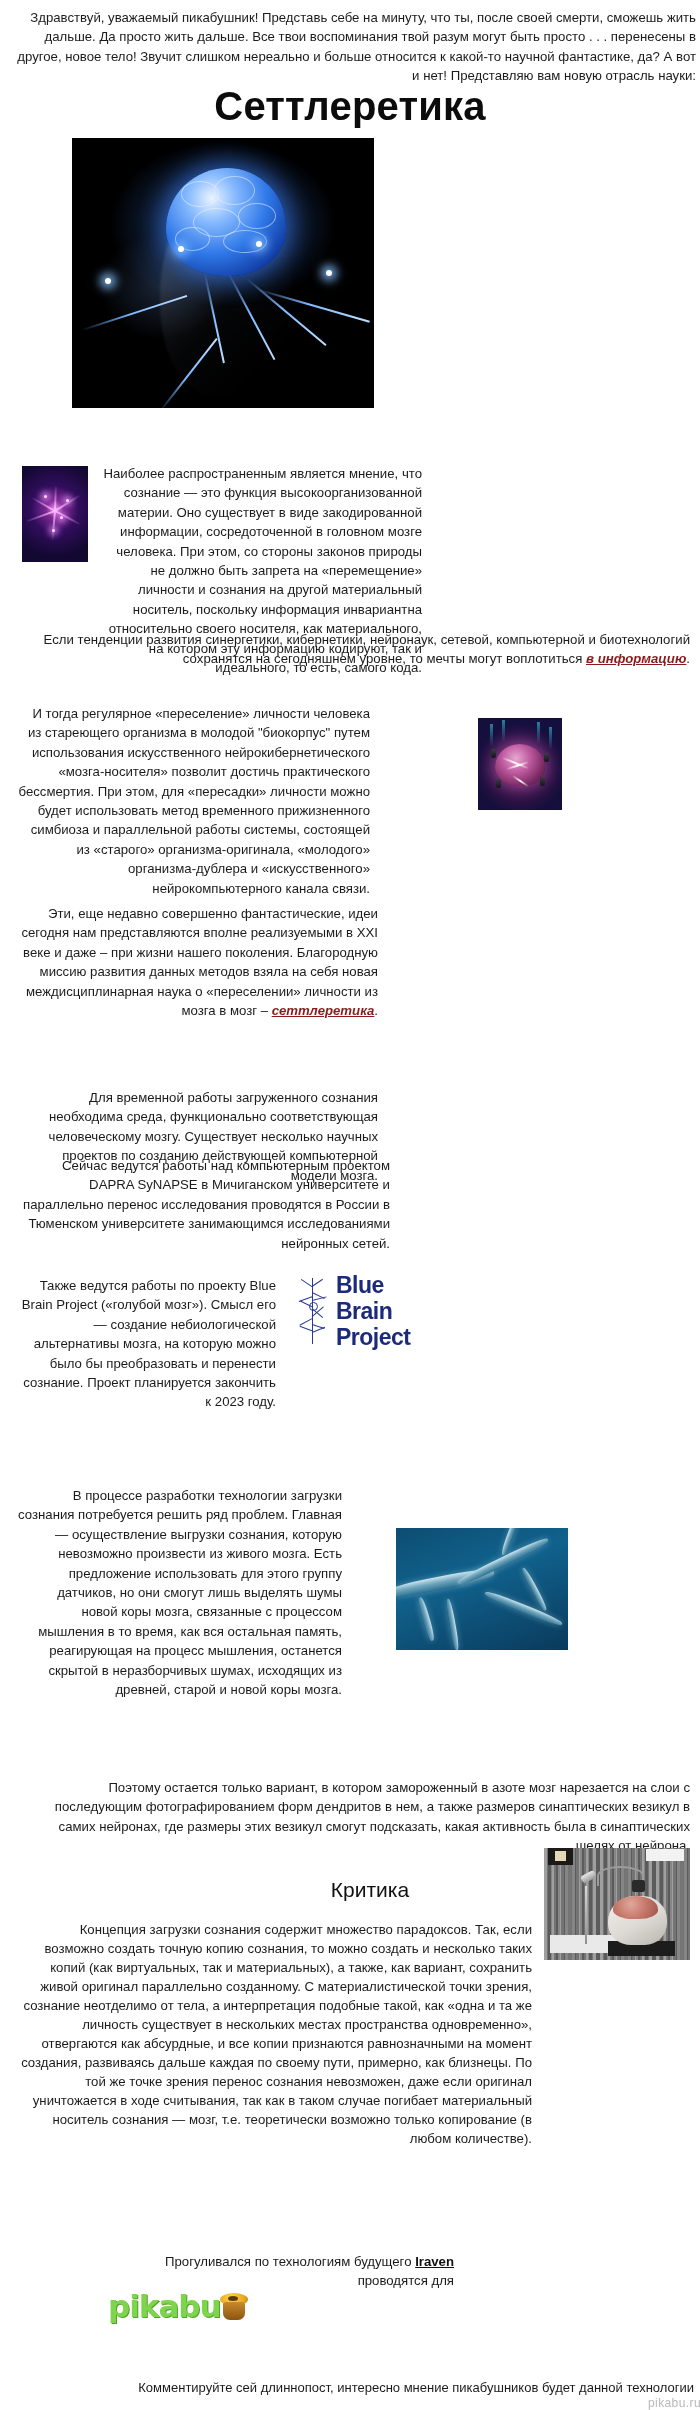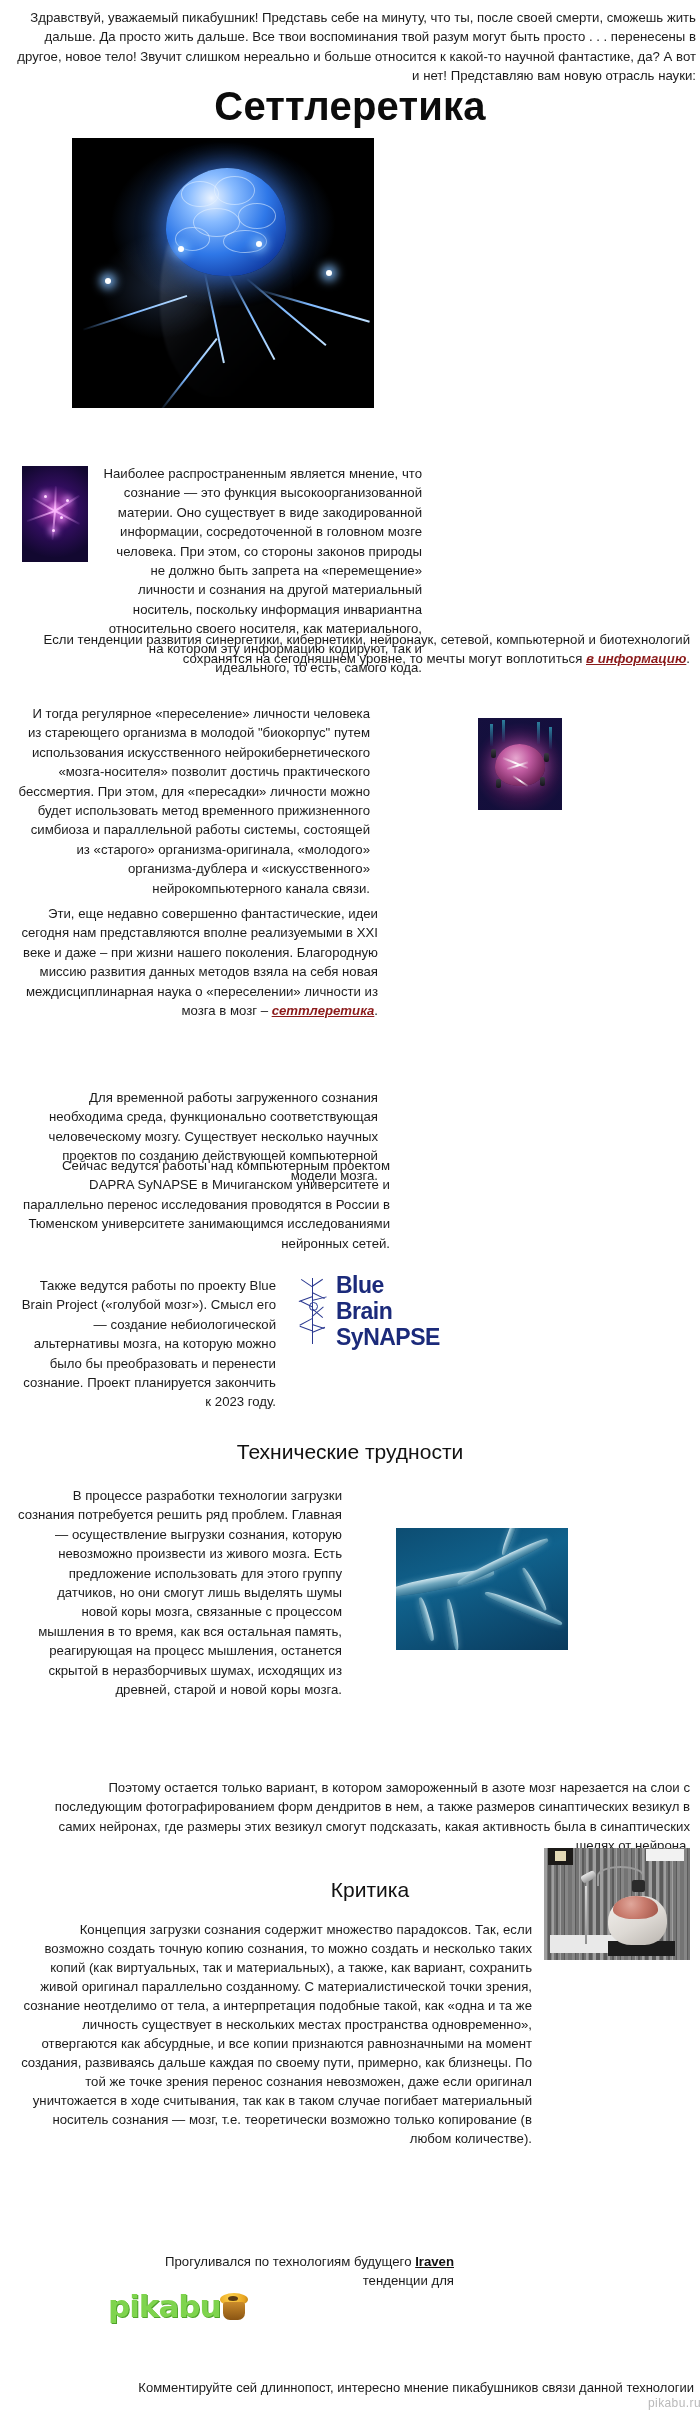--- a/index.html
+++ b/index.html
@@ -372,25 +372,24 @@
       <div class="den" style="left:16px; top:14px; width:13px; height:1.2px; transform:rotate(214deg);"></div>
       <div class="den" style="left:16px; top:24px; width:14px; height:1.2px; transform:rotate(160deg);"></div>
       <div class="den" style="left:16px; top:34px; width:13px; height:1.2px; transform:rotate(206deg);"></div>
       <div class="den" style="left:16px; top:46px; width:14px; height:1.2px; transform:rotate(152deg);"></div>
       <div class="den" style="left:16px; top:58px; width:13px; height:1.2px; transform:rotate(200deg);"></div>
       <div class="den" style="left:13px; top:30px; width:7px; height:7px; border-radius:50%; background:transparent; border:1.4px solid #2b3990;"></div>
     </div>
     <div class="words">
       <div>Blue</div>
       <div>Brain</div>
-      <div>SyNAPSE</div>
+      <div>Project</div>
     </div>
   </div>
 
-  <h2 class="abs section" style="left:0; top:1440px; width:700px;">Технические трудности</h2>
 
   <div class="abs para" style="left:14px; top:1482px; width:324px;">В процессе разработки технологии загрузки сознания потребуется решить ряд проблем. Главная — осуществление выгрузки сознания, которую невозможно произвести из живого мозга. Есть предложение использовать для этого группу датчиков, но они смогут лишь выделять шумы новой коры мозга, связанные с процессом мышления в то время, как вся остальная память, реагирующая на процесс мышления, останется скрытой в неразборчивых шумах, исходящих из древней, старой и новой коры мозга.</div>
 
   <div class="img-frame dendrite" style="left:396px; top:1528px; width:172px; height:122px;">
     <div class="branch" style="left:-6%; top:48%; width:64%; height:13px; transform:rotate(-11deg);"></div>
     <div class="branch" style="left:36%; top:42%; width:58%; height:9px; transform:rotate(-26deg);"></div>
     <div class="branch" style="left:52%; top:50%; width:48%; height:8px; transform:rotate(22deg);"></div>
     <div class="branch" style="left:14%; top:54%; width:26%; height:7px; transform:rotate(74deg);"></div>
     <div class="branch" style="left:30%; top:56%; width:30%; height:6px; transform:rotate(80deg);"></div>
     <div class="branch" style="left:62%; top:20%; width:24%; height:6px; transform:rotate(-70deg);"></div>
@@ -412,28 +411,28 @@
     <div class="headmodel"></div>
     <div class="brainmodel"></div>
     <div class="lamp-stand"></div>
     <div class="lamp-head"></div>
     <div class="gooseneck"></div>
     <div class="connector"></div>
   </div>
 
   <div class="abs para" style="left:30px; top:2248px; width:420px;">
     <span>Прогуливался по технологиям будущего </span><a class="link-black" href="#">Iraven</a><br>
-    <span>тенденции для</span>
+    <span>проводятся для</span>
   </div>
 
   <div class="pikabu" style="left:108px; top:2288px;">
     <span class="word">pikabu</span>
     <span class="cake">
       <span class="top"></span>
       <span class="base"></span>
     </span>
   </div>
 
-  <div class="abs para" style="left:18px; top:2374px; width:672px; font-size:13px;">Комментируйте сей длиннопост, интересно мнение пикабушников связи данной технологии</div>
+  <div class="abs para" style="left:18px; top:2374px; width:672px; font-size:13px;">Комментируйте сей длиннопост, интересно мнение пикабушников будет данной технологии</div>
 
   <div class="watermark" style="left:648px; top:2396px;">pikabu.ru</div>
 
 </div>
 
 </body></html>

